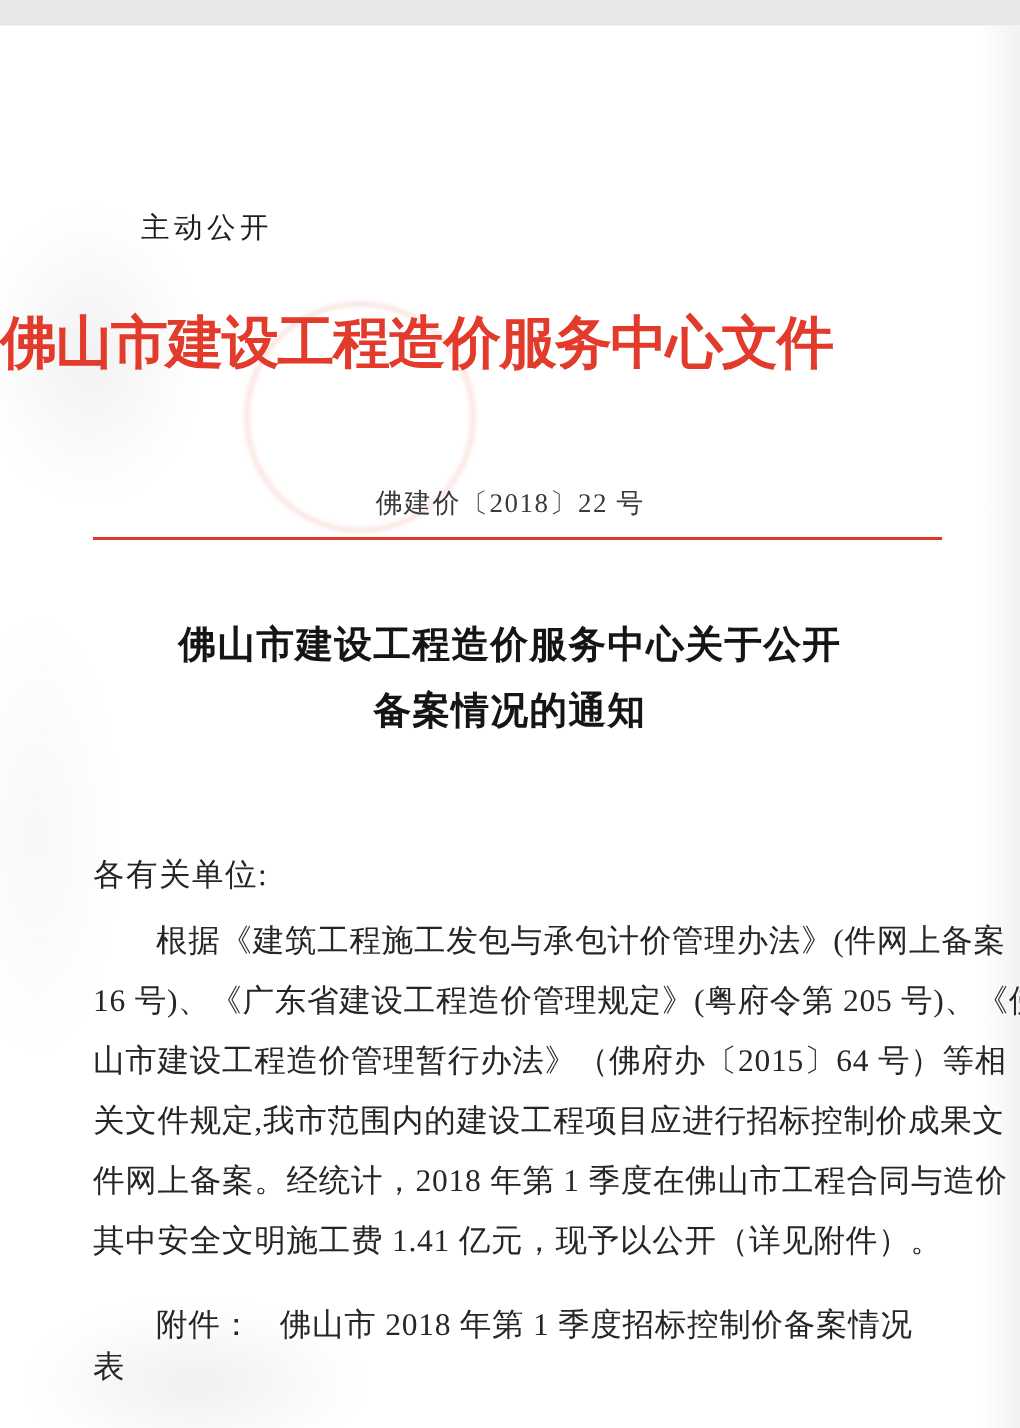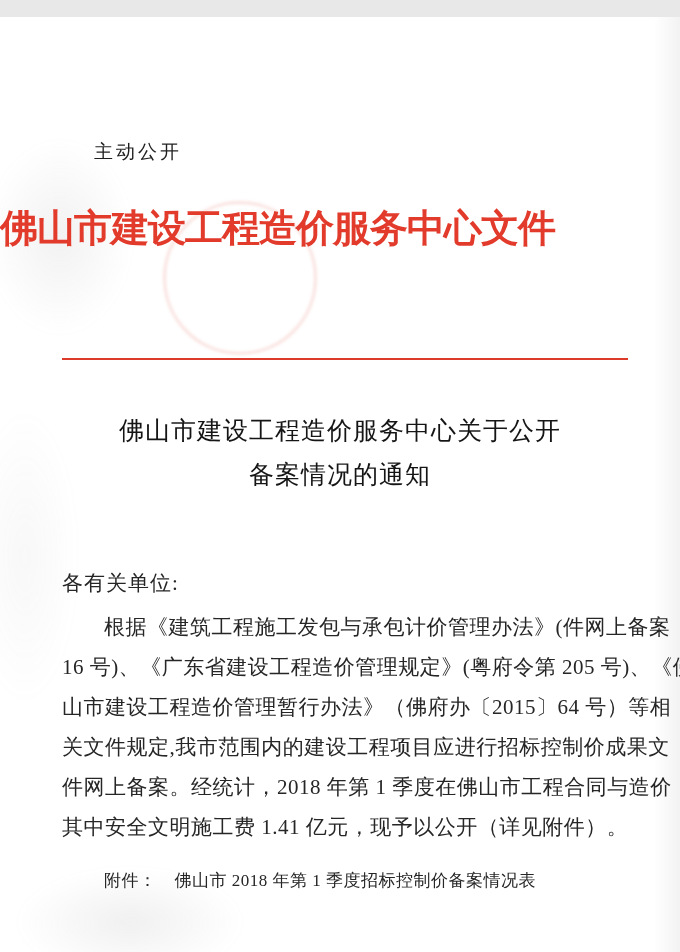--- a/index.html
+++ b/index.html
@@ -56,42 +56,42 @@
     position:absolute;left:0;top:306px;width:680px;
     text-align:center;font-size:18px;letter-spacing:1px;color:#3a3a3a;
     z-index:2;
   }
   .red-rule{
     position:absolute;left:62px;top:341px;width:566px;height:2px;
     background:var(--rule-red);
   }
   .notice-title{
     position:absolute;left:30px;top:392px;width:620px;
-    text-align:center;font-size:25px;font-weight:400;line-height:44px;
+    text-align:center;font-size:25px;font-weight:700;line-height:44px;
     color:var(--title-ink);letter-spacing:1px;
   }
   .salutation{
     position:absolute;left:62px;top:552px;
     font-size:21px;letter-spacing:1px;color:var(--ink);text-align:right;
   }
   .paragraph{
     position:absolute;left:62px;top:590px;width:560px;
     font-size:21px;color:var(--ink);
   }
   .pline{
     height:40px;line-height:40px;
     text-align:justify;text-align-last:justify;
     letter-spacing:0.5px;
     white-space:nowrap;
   }
   .pline.first{padding-left:42px;}
   .pline.last{text-align-last:left;}
   .attachment{
     position:absolute;left:62px;top:852px;width:560px;
-    font-size:17px;letter-spacing:0.5px;color:var(--ink);
+    font-size:21px;letter-spacing:0.5px;color:var(--ink);
   }
   .attachment .label{padding-left:42px;}
   .attachment .text{margin-left:18px;}
 </style>
 </head>
 <body>
 
 <div class="page">
 
   <div class="smudge smudge-left"></div>
@@ -99,20 +99,21 @@
   <div class="smudge smudge-bottomleft"></div>
   <div class="edge-right"></div>
   <div class="edge-bottom"></div>
 
   <div class="seal"></div>
 
   <div class="classification">主动公开</div>
 
   <div class="red-header">佛山市建设工程造价服务中心文件</div>
 
+  <div class="doc-number">佛建价〔2018〕22 号</div>
 
   <div class="red-rule"></div>
 
   <div class="notice-title">
     <div>佛山市建设工程造价服务中心关于公开</div>
     <div>备案情况的通知</div>
   </div>
 
   <div class="salutation">各有关单位:</div>
 

